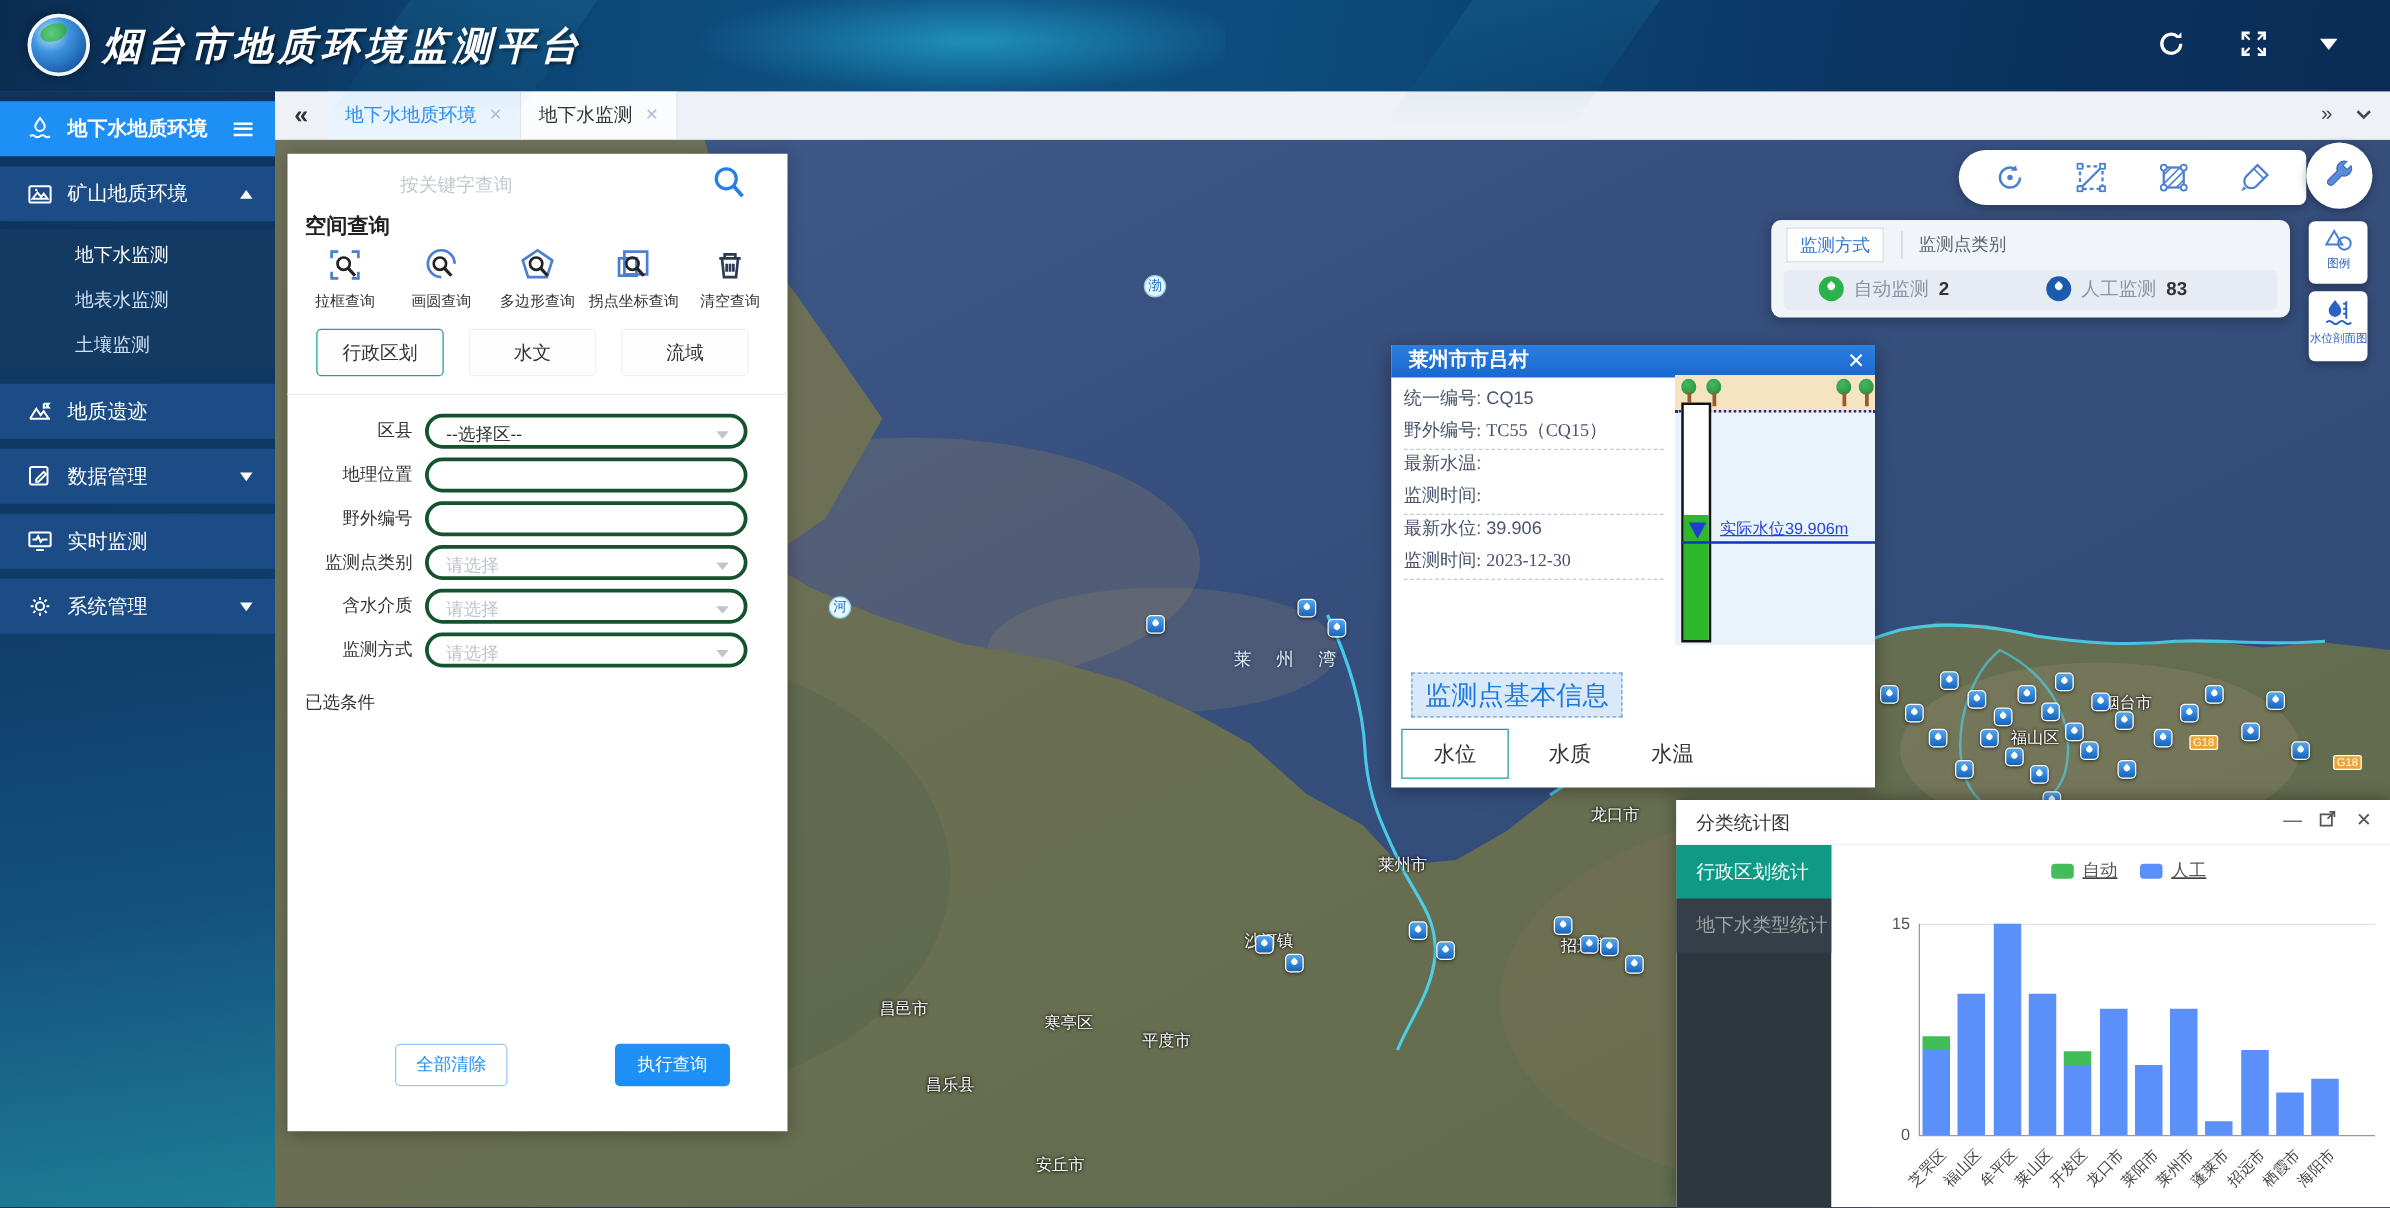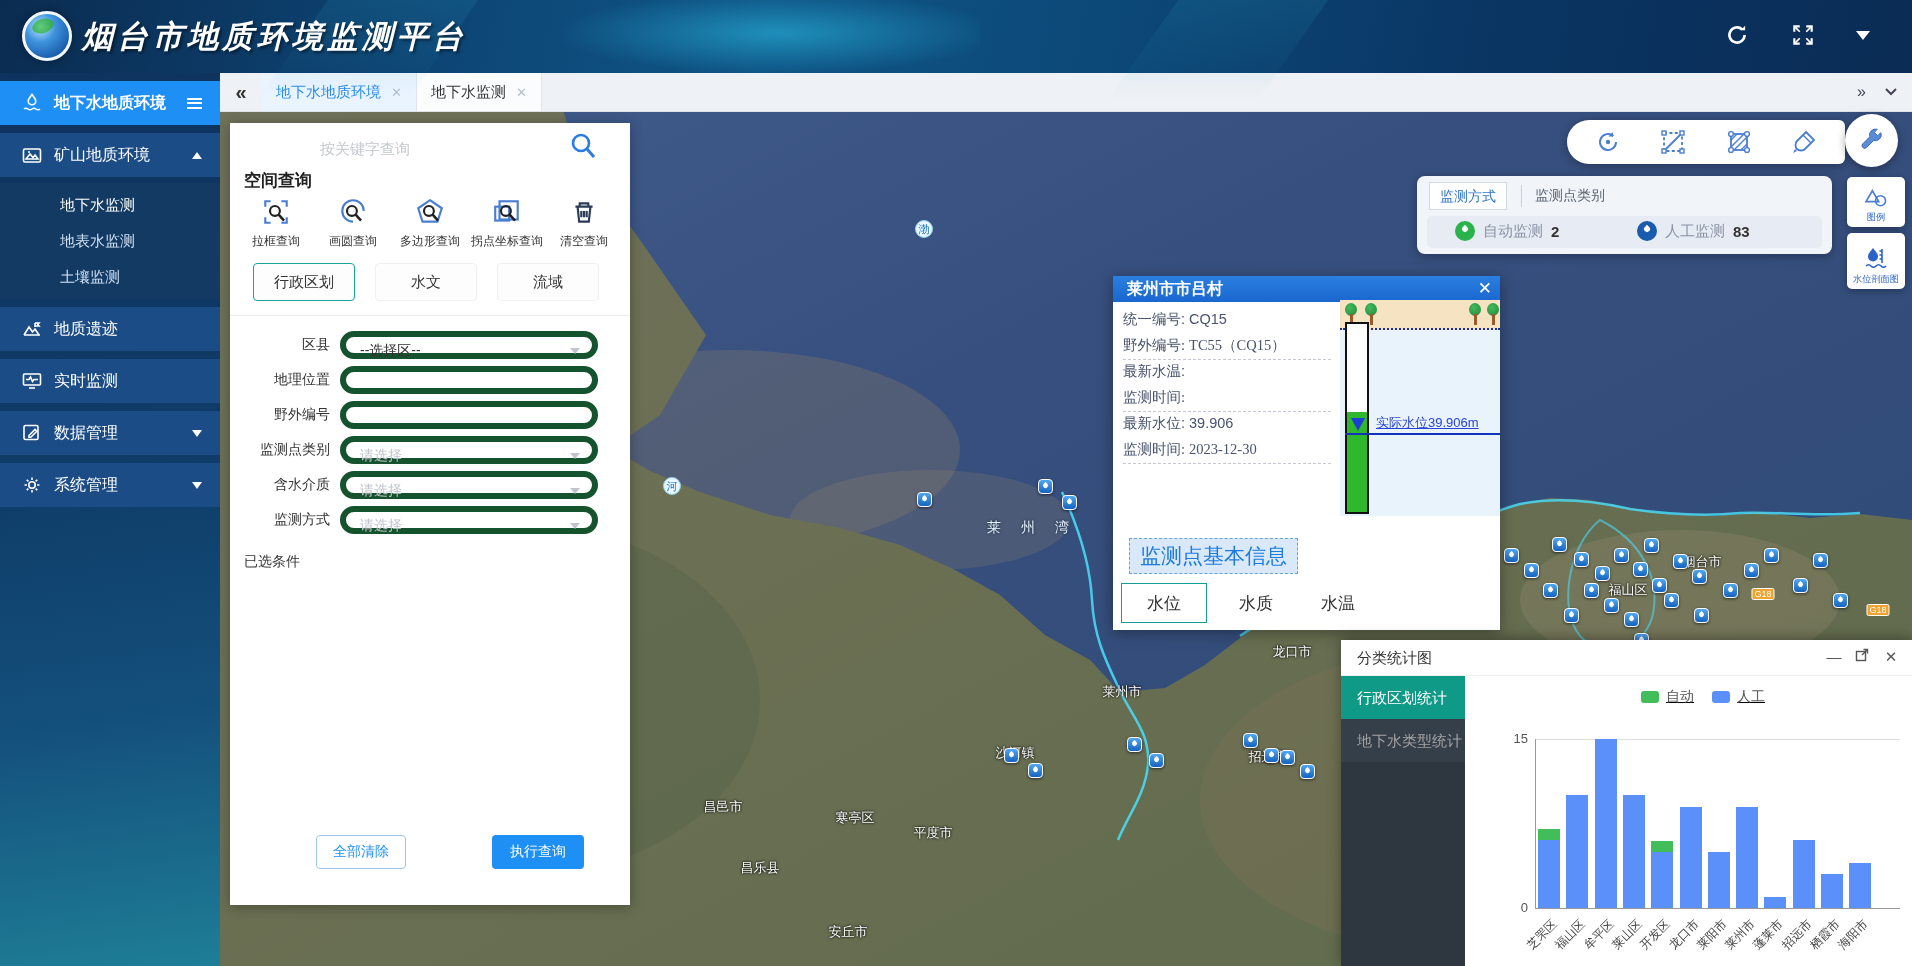--- a/index.html
+++ b/index.html
@@ -80,21 +80,21 @@
   .q-tool { display:flex; flex-direction:column; align-items:center; cursor:pointer; width:76px;}
   .q-tool svg { width:30px; height:30px; }
   .q-tool .t-label { font-size:12px; color:#333; margin-top:6px; white-space:nowrap;}
   .q-cats { position:absolute; left:0; top:140px; width:400px; }
   .q-cat { position:absolute; top:0; width:102px; height:38px; background:#fdfdfe; border:1px solid #eef0f3;
     border-radius:4px; font-size:15px; color:#333; display:flex; align-items:center; justify-content:center; cursor:pointer;}
   .q-cat.active { border:1px solid #18a39b; }
   .q-divider { position:absolute; left:0; top:192px; width:400px; height:1px; background:#ececec; }
   .f-row { position:absolute; left:0; width:400px; height:28px; }
   .f-label { position:absolute; left:0; top:5px; width:100px; text-align:right; font-size:14px; color:#333; }
-  .f-ctrl { position:absolute; left:110px; top:0; width:258px; height:28px; border:6px solid #14532d; border-radius:15px;
+  .f-ctrl { position:absolute; left:110px; top:0; width:258px; height:28px; border:3px solid #14532d; border-radius:15px;
     font-size:14px; color:#333; padding:0 26px 0 14px; line-height:26px; background:#fff; cursor:pointer; }
   .f-ctrl .ph { color:#c0c4cc; }
   .f-ctrl .arr { position:absolute; right:12px; top:11px; width:0; height:0; border:5px solid transparent; border-top:6px solid #c0c4cc;}
   .q-selected { position:absolute; left:14px; top:430px; font-size:14px; color:#333; }
   .q-btn-clear { position:absolute; left:86px; top:712px; width:90px; height:34px; background:#fff;
     border:1px solid #9cc7f5; border-radius:4px; color:#1e90f5; font-size:14px; cursor:pointer;}
   .q-btn-exec { position:absolute; left:262px; top:712px; width:92px; height:34px; background:#1e90f5;
     border:none; border-radius:4px; color:#fff; font-size:14px; cursor:pointer;}
 
   
@@ -140,23 +140,23 @@
   .mp-sep { position:absolute; left:104px; top:9px; width:1px; height:22px; background:#c9cfd9; }
   .mp-content { position:absolute; left:10px; top:40px; width:395px; height:32px; background:#e7ebf3; border-radius:5px; }
   .mp-item { position:absolute; top:5px; display:flex; align-items:center; gap:8px; cursor:pointer;}
   .mp-dot { width:20px; height:20px; border-radius:50%; position:relative; }
   .mp-dot::after { content:""; position:absolute; left:6.5px; top:5px; width:6px; height:6px; background:#fff;
     border-radius:0 50% 50% 50%; transform:rotate(45deg);}
   .mp-item .lbl { font-size:15px; color:#8a93a3; }
   .mp-item .cnt { font-size:15px; font-weight:bold; color:#333; }
 
   
-  .side-btn { position:absolute; left:1847px; width:58px; background:#fff; border-radius:5px;
+  .side-btn { position:absolute; left:1847px; width:47px; background:#fff; border-radius:5px;
     box-shadow:0 2px 7px rgba(0,0,0,.3); z-index:27; display:flex; flex-direction:column; align-items:center;
-    padding:5px 1px 3px; cursor:pointer;justify-content:flex-end;}
+    padding:5px 1px 3px; cursor:pointer;}
   .side-btn .sb-label { font-size:10px; color:#2a62c8; margin-top:2px; white-space:nowrap; transform:scale(.92);}
 
   
   #stats-panel { position:absolute; left:1341px; top:640px; width:571px; height:326px; background:#fff;
     box-shadow:0 -2px 12px rgba(0,0,0,.35); z-index:34; overflow:hidden; }
   .sp-head { position:absolute; left:0; top:0; width:100%; height:36px; background:#fff; border-bottom:1px solid #f0f0f0;}
   .sp-title { position:absolute; left:16px; top:9px; font-size:15px; color:#333; }
   .sp-ico { position:absolute; top:8px; width:18px; height:18px; cursor:pointer; color:#555; text-align:center; line-height:18px; font-size:15px;}
   .sp-nav { position:absolute; left:0; top:36px; width:124px; height:290px; background:#2e3740; }
   .sp-nav-item { height:43px; line-height:43px; padding-left:16px; font-size:15px; color:#a3a3a3; cursor:pointer; background:#353f49;}
@@ -315,35 +315,35 @@
       </div>
       <div class="side-item">
         <span class="s-ico"><svg viewBox="0 0 20 20">
             <path d="M2 16 h16 M2 16 l5-8 3.5 5 2.5-3 4 6" fill="none" stroke="#fff" stroke-width="1.6"></path>
             <path d="M13 4 v4 M13 4 h4 l-1.3 1.5 L17 7 h-4" fill="none" stroke="#fff" stroke-width="1.6"></path>
           </svg></span>
         <span>地质遗迹</span>
       </div>
       <div class="side-item">
         <span class="s-ico"><svg viewBox="0 0 20 20">
-            <rect x="1.5" y="3" width="17" height="11" rx="1" fill="none" stroke="#fff" stroke-width="1.6"></rect>
-            <path d="M4 8.5 h3 l1.5-2.5 2 4.5 1.5-2 h4" fill="none" stroke="#fff" stroke-width="1.6"></path>
-            <path d="M7 17 h6" fill="none" stroke="#fff" stroke-width="1.6"></path>
-          </svg></span>
-        <span>实时监测</span>
-      </div>
-      <div class="side-item">
-        <span class="s-ico"><svg viewBox="0 0 20 20">
             <rect x="2" y="2.5" width="14" height="14" rx="1.5" fill="none" stroke="#fff" stroke-width="1.6"></rect>
             <path d="M7 12.5 l6-6 1.8 1.8 -6 6 H7 z" fill="none" stroke="#fff" stroke-width="1.6"></path>
           </svg></span>
         <span>数据管理</span>
         <span class="trail">
           <div class="tri-down"></div>
         </span>
+      </div>
+      <div class="side-item">
+        <span class="s-ico"><svg viewBox="0 0 20 20">
+            <rect x="1.5" y="3" width="17" height="11" rx="1" fill="none" stroke="#fff" stroke-width="1.6"></rect>
+            <path d="M4 8.5 h3 l1.5-2.5 2 4.5 1.5-2 h4" fill="none" stroke="#fff" stroke-width="1.6"></path>
+            <path d="M7 17 h6" fill="none" stroke="#fff" stroke-width="1.6"></path>
+          </svg></span>
+        <span>实时监测</span>
       </div>
       <div class="side-item">
         <span class="s-ico"><svg viewBox="0 0 20 20">
             <circle cx="10" cy="10" r="3.2" fill="none" stroke="#fff" stroke-width="1.6"></circle>
             <g fill="none" stroke="#fff" stroke-width="1.6">
               <path d="M10 2.5 v2.4 M10 15.1 v2.4 M2.5 10 h2.4 M15.1 10 h2.4 M4.7 4.7 l1.7 1.7 M13.6 13.6 l1.7 1.7 M15.3 4.7 l-1.7 1.7 M6.4 13.6 l-1.7 1.7"></path>
             </g>
           </svg></span>
         <span>系统管理</span>
         <span class="trail">

